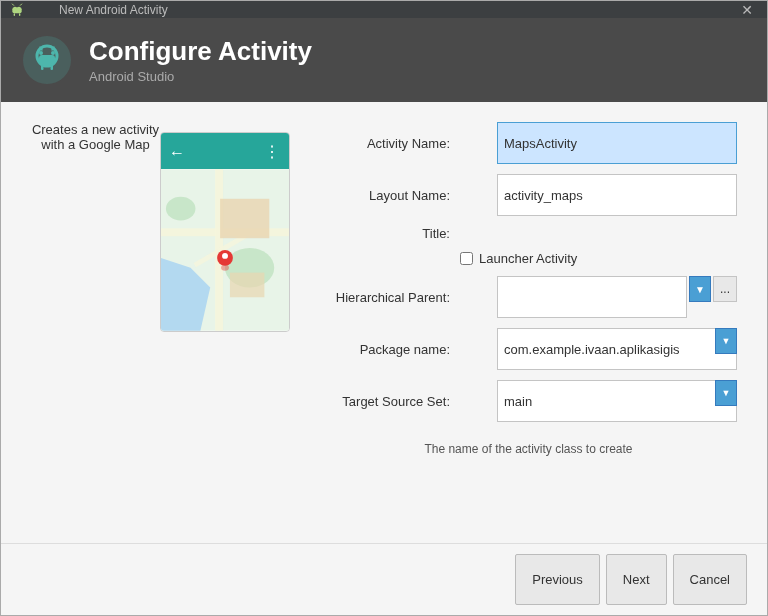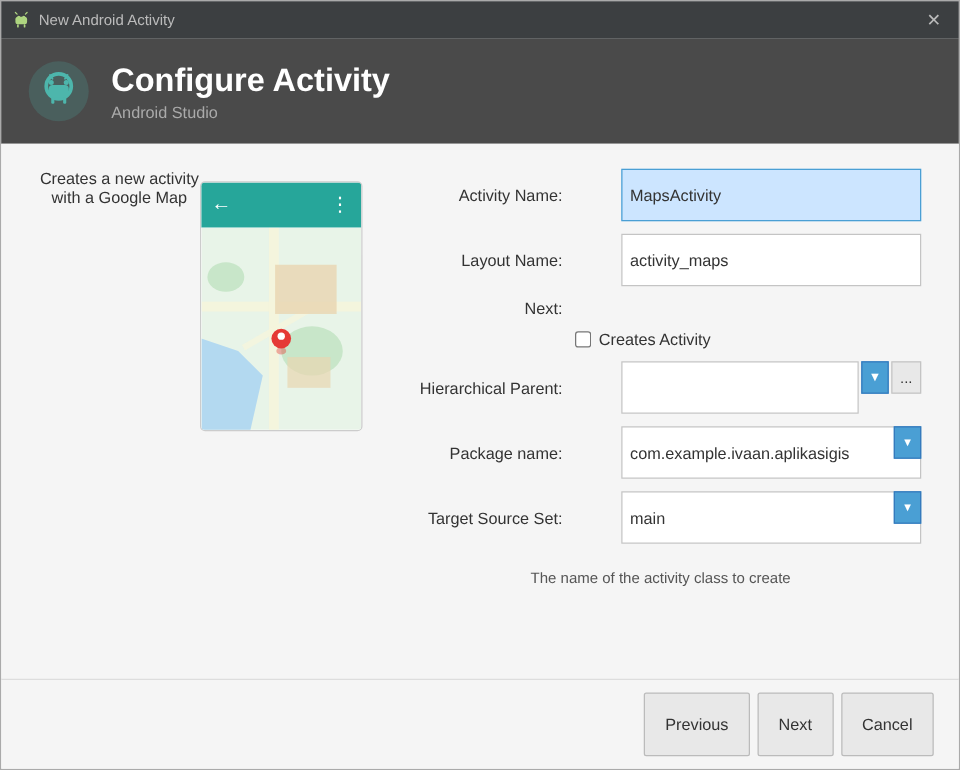--- a/index.html
+++ b/index.html
@@ -17,26 +17,27 @@
       height: 616px;
       background: #f5f5f5;
       border: 1px solid #aaa;
       display: flex;
       flex-direction: column;
     }
 
     .title-bar {
       background: #3c3f41;
       color: #bbbbbb;
-      height: 30px;
+      height: 17px;
       display: flex;
       align-items: center;
       padding: 0 8px;
       flex-shrink: 0;
       user-select: none;
+      gap: 28px;
     }
 
     .title-bar-icon {
       width: 16px;
       height: 16px;
       margin-right: 6px;
       flex-shrink: 0;
     }
 
     .title-bar-title {
@@ -389,26 +390,26 @@
           <span class="form-label">Activity Name:</span>
           <input class="form-input selected" type="text" value="MapsActivity" style="">
         </div>
 
         <div class="form-row">
           <span class="form-label">Layout Name:</span>
           <input class="form-input" type="text" value="activity_maps" style="">
         </div>
 
         <div class="form-row">
-          <span class="form-label">Next:</span>
+          <span class="form-label">Title:</span>
         </div>
 
         <div class="checkbox-row">
           <input type="checkbox" id="launcherChk" style="">
-          <label class="checkbox-label" for="launcherChk">Creates Activity</label>
+          <label class="checkbox-label" for="launcherChk">Launcher Activity</label>
         </div>
 
         <div class="form-row">
           <span class="form-label">Hierarchical Parent:</span>
           <div class="dropdown-wrapper">
             <input class="form-input" type="text" value="" style="flex: 1 1 0%;">
             <div class="dropdown-btn">▼</div>
             <div class="dropdown-ellipsis">...</div>
           </div>
         </div>

